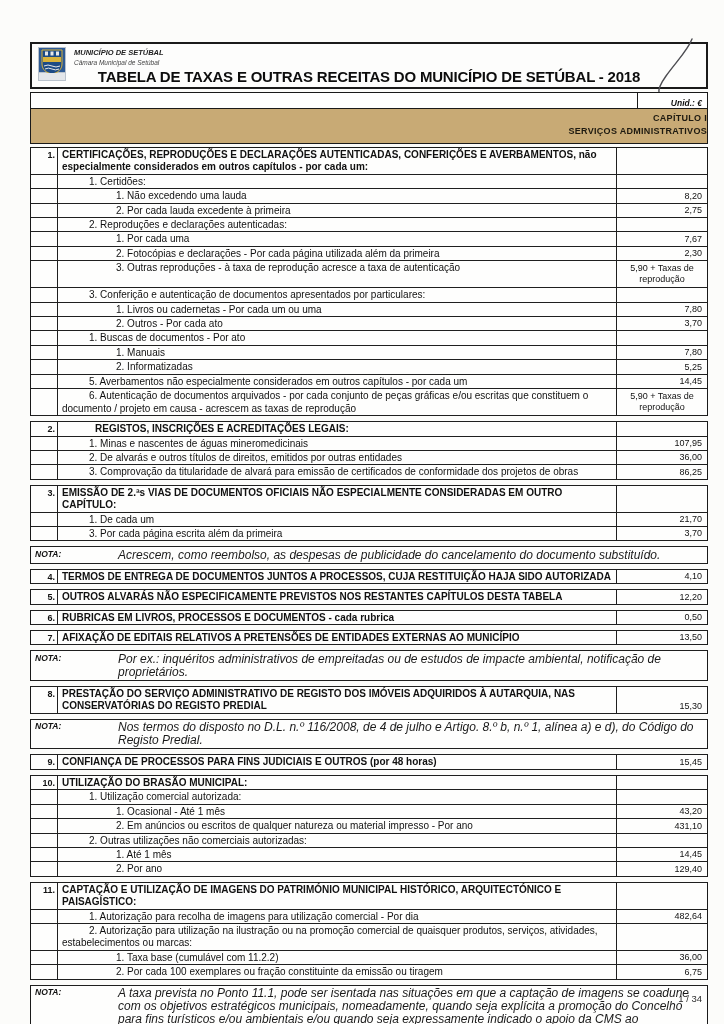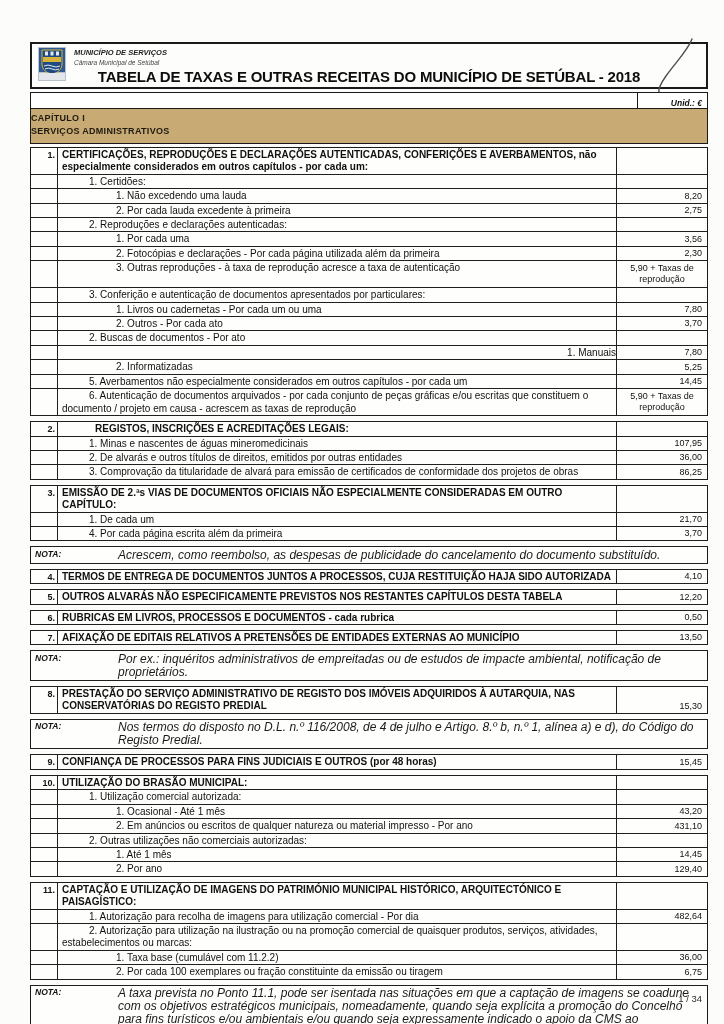--- a/index.html
+++ b/index.html
@@ -15,21 +15,21 @@
   .org-name{font-size:7.5px;font-weight:bold;font-style:italic;color:#222;}
   .org-sub{font-size:6.5px;font-style:italic;color:#444;}
   .doc-title{position:absolute;left:0;right:0;top:24px;text-align:center;font-size:15px;font-weight:bold;letter-spacing:-0.2px;color:#0d0d0d;}
 
   
   .unit-row{top:92px;height:21px;border:1.4px solid #1a1a1a;background:#fff;display:flex;}
   .unit-spacer{flex:1;}
   .unit-cell{width:64px;border-left:1.2px solid #1a1a1a;display:flex;align-items:center;justify-content:flex-end;padding-right:5px;font-size:8.5px;font-weight:bold;font-style:italic;}
 
   
-  .chapter-band{top:108px;height:36px;border:1.8px solid #1a1a1a;background:#c8aa75;text-align:left;}
+  .chapter-band{top:108px;height:36px;border:1.8px solid #1a1a1a;background:#c8aa75;text-align:right;}
   .chapter-title{font-size:9px;font-weight:bold;margin-top:4px;letter-spacing:0.3px;color:#1e1a10;}
   .chapter-sub{font-size:9px;font-weight:bold;margin-top:3px;letter-spacing:0.3px;color:#1e1a10;}
 
   
   .fee-table{top:147px;border:1.6px solid #1a1a1a;background:#fefefd;}
   .item-row{display:flex;align-items:stretch;border-bottom:1px solid #1f1f1f;min-height:13px;}
   .num-cell{width:27px;box-sizing:border-box;border-right:1px solid #1f1f1f;font-size:9px;font-weight:bold;text-align:right;padding:1px 2px 0 0;line-height:12px;}
   .desc-cell{flex:1;box-sizing:border-box;border-right:1px solid #1f1f1f;font-size:10px;line-height:12.4px;padding-top:1px;}
   .desc-cell.bold{font-weight:bold;}
   .value-cell{width:90px;box-sizing:border-box;display:flex;align-items:flex-end;justify-content:flex-end;font-size:9px;padding:0 5px 1px 2px;line-height:12px;}
@@ -56,21 +56,21 @@
       <path d="M4 3 h20 v14 c0 6 -5 9 -10 10 c-5 -1 -10 -4 -10 -10 Z" fill="#1c4b86" stroke="#d8b33c" stroke-width="1"></path>
       <rect x="5" y="10" width="18" height="5" fill="#d8b33c"></rect>
       <rect x="7" y="4.5" width="3" height="4" fill="#e8e8e8"></rect>
       <rect x="12.5" y="4.5" width="3" height="4" fill="#e8e8e8"></rect>
       <rect x="18" y="4.5" width="3" height="4" fill="#e8e8e8"></rect>
       <path d="M6 19 q4 -2 8 0 q4 2 8 0" stroke="#e8e8e8" stroke-width="1" fill="none"></path>
       <path d="M7 22 q3.5 -1.8 7 0 q3.5 1.8 7 0" stroke="#e8e8e8" stroke-width="1" fill="none"></path>
       <rect x="1" y="26" width="26" height="7" fill="#e3e6ea"></rect>
     </svg>
     <div class="org">
-      <div class="org-name">MUNICÍPIO DE SERVIÇOS</div>
+      <div class="org-name">MUNICÍPIO DE SETÚBAL</div>
       <div class="org-sub">Câmara Municipal de Setúbal</div>
     </div>
     <div class="doc-title">TABELA DE TAXAS E OUTRAS RECEITAS DO MUNICÍPIO DE SETÚBAL - 2018</div>
   </div>
 
   <svg class="pen-mark" viewBox="0 0 92 72">
     <path d="M74 3 C70 14 58 26 48 40 C43 47 40 53 41 57 C42 61 50 59 46 63 C42 67 30 66 22 68" fill="none" stroke="#4d4d52" stroke-width="1.4" stroke-linecap="round"></path>
   </svg>
 
   <div class="frame unit-row">
@@ -105,21 +105,21 @@
         <div class="value-cell">2,75</div>
       </div>
       <div class="item-row">
         <div class="num-cell"></div>
         <div class="desc-cell" style="padding-left: 31px;">2. Reproduções e declarações autenticadas:</div>
         <div class="value-cell"></div>
       </div>
       <div class="item-row">
         <div class="num-cell"></div>
         <div class="desc-cell" style="padding-left: 58px;">1. Por cada uma</div>
-        <div class="value-cell">3,56</div>
+        <div class="value-cell">7,67</div>
       </div>
       <div class="item-row">
         <div class="num-cell"></div>
         <div class="desc-cell" style="padding-left: 58px;">2. Fotocópias e declarações - Por cada página utilizada além da primeira</div>
         <div class="value-cell">2,30</div>
       </div>
       <div class="item-row row-tall">
         <div class="num-cell"></div>
         <div class="desc-cell" style="padding-left: 58px;">3. Outras reproduções  - à taxa de reprodução acresce a taxa de autenticação</div>
         <div class="value-cell center">5,90 + Taxas de reprodução</div>
@@ -134,26 +134,26 @@
         <div class="desc-cell" style="padding-left: 58px;">1. Livros ou cadernetas - Por cada um ou uma</div>
         <div class="value-cell">7,80</div>
       </div>
       <div class="item-row">
         <div class="num-cell"></div>
         <div class="desc-cell" style="padding-left: 58px;">2. Outros - Por cada ato</div>
         <div class="value-cell">3,70</div>
       </div>
       <div class="item-row">
         <div class="num-cell"></div>
-        <div class="desc-cell" style="padding-left: 31px;">2. Buscas de documentos - Por ato</div>
-        <div class="value-cell"></div>
-      </div>
-      <div class="item-row">
-        <div class="num-cell"></div>
-        <div class="desc-cell" style="padding-left: 58px; text-align: right;">1. Manuais</div>
+        <div class="desc-cell" style="padding-left: 31px;">1. Buscas de documentos - Por ato</div>
+        <div class="value-cell"></div>
+      </div>
+      <div class="item-row">
+        <div class="num-cell"></div>
+        <div class="desc-cell" style="padding-left: 58px;">1. Manuais</div>
         <div class="value-cell">7,80</div>
       </div>
       <div class="item-row">
         <div class="num-cell"></div>
         <div class="desc-cell" style="padding-left: 58px;">2. Informatizadas</div>
         <div class="value-cell">5,25</div>
       </div>
       <div class="item-row">
         <div class="num-cell"></div>
         <div class="desc-cell" style="padding-left: 31px;">5. Averbamentos não especialmente considerados em  outros capítulos - por cada um</div>
@@ -191,21 +191,21 @@
         <div class="desc-cell bold" style="padding-left: 4px;">EMISSÃO DE 2.ªs VIAS DE DOCUMENTOS OFICIAIS NÃO ESPECIALMENTE CONSIDERADAS EM OUTRO CAPÍTULO:</div>
         <div class="value-cell"></div>
       </div>
       <div class="item-row">
         <div class="num-cell"></div>
         <div class="desc-cell" style="padding-left: 31px;">1. De cada um</div>
         <div class="value-cell">21,70</div>
       </div>
       <div class="item-row">
         <div class="num-cell"></div>
-        <div class="desc-cell" style="padding-left: 31px;">4. Por cada página escrita além da primeira</div>
+        <div class="desc-cell" style="padding-left: 31px;">3. Por cada página escrita além da primeira</div>
         <div class="value-cell">3,70</div>
       </div>
       <div class="row-gap"></div>
       <div class="note-row">
         <div class="note-label">NOTA:</div>
         <div class="note-text">Acrescem, como reembolso, as despesas de publicidade do cancelamento do documento substituído.</div>
       </div>
       <div class="row-gap"></div>
       <div class="item-row">
         <div class="num-cell">4.</div>

